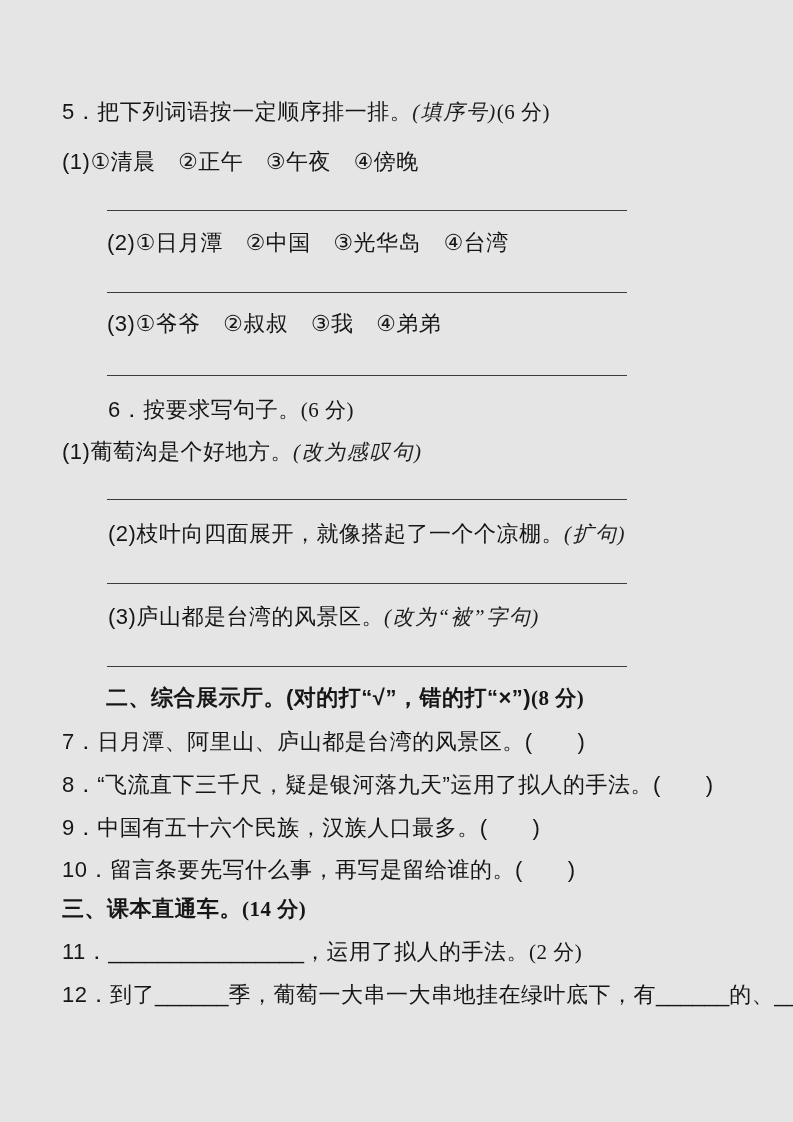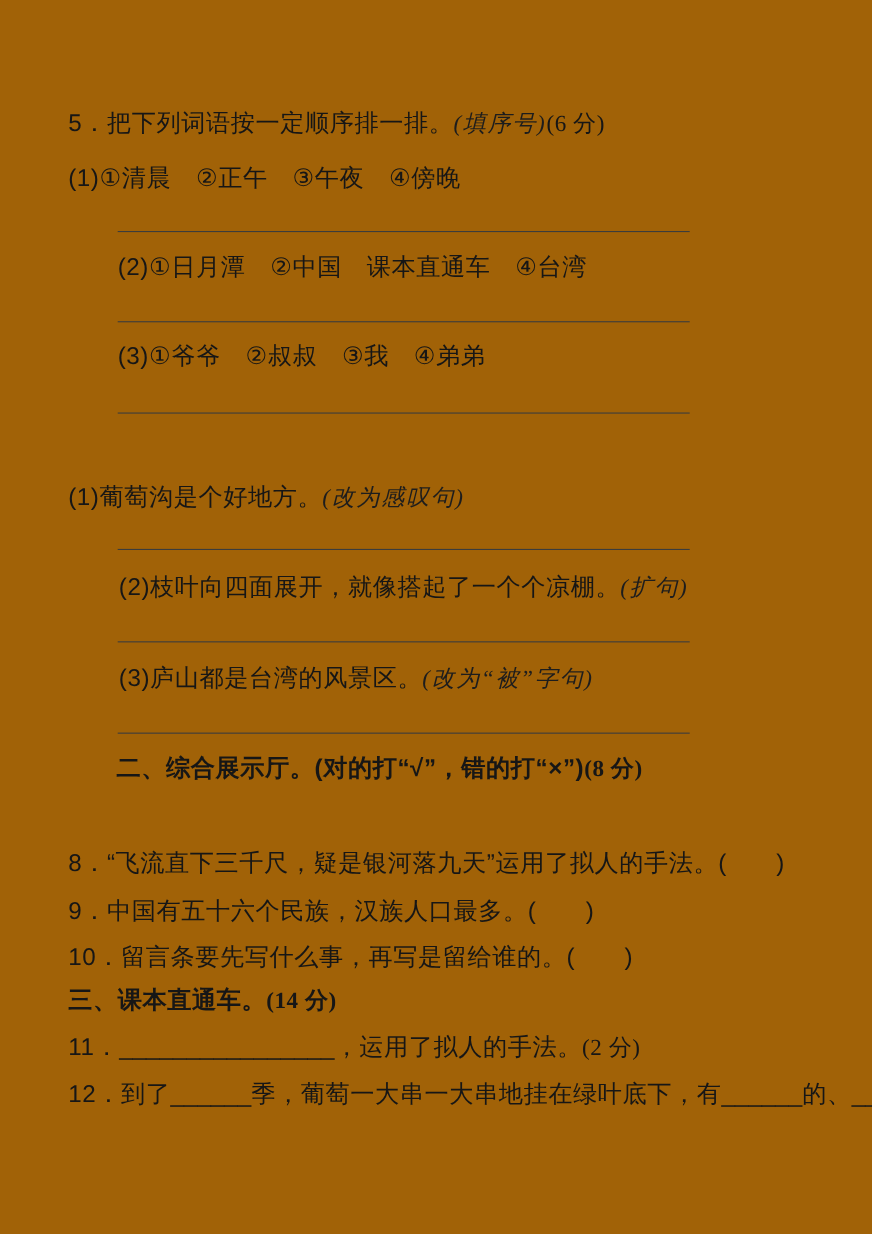--- a/index.html
+++ b/index.html
@@ -1,20 +1,20 @@
 <!DOCTYPE html>
 <html><head>
 <meta charset="utf-8">
 <style>
   html,body{margin:0;padding:0;background:#ffffff;}
   .page{
     position:relative;
     width:793px;
     height:1122px;
-    background:#a16207;
+    background:#e5e5e5;
     font-family:"Liberation Sans","DejaVu Sans",sans-serif;
     color:#161616;
     overflow:hidden;
   }
   .row{
     position:absolute;
     font-size:22px;
     line-height:28px;
     white-space:nowrap;
     letter-spacing:0.5px;
@@ -49,31 +49,34 @@
     <span>5．</span><span>把下列词语按一定顺序排一排。</span><span class="kai">(填序号)</span><span class="score">(6 分)</span>
   </div>
 
   <div class="row" style="left:62px;top:148px">
     <span>(1)</span><span>①清晨　②正午　③午夜　④傍晚</span>
   </div>
 
   <div class="answer-line" style="left:107px;top:210px;width:520px"></div>
 
   <div class="row" style="left:107px;top:229px">
-    <span>(2)</span><span>①日月潭　②中国　课本直通车　④台湾</span>
+    <span>(2)</span><span>①日月潭　②中国　③光华岛　④台湾</span>
   </div>
 
   <div class="answer-line" style="left:107px;top:292px;width:520px"></div>
 
   <div class="row" style="left:107px;top:310px">
     <span>(3)</span><span>①爷爷　②叔叔　③我　④弟弟</span>
   </div>
 
   <div class="answer-line" style="left:107px;top:375px;width:520px"></div>
 
+  <div class="row" style="left:108px;top:396px">
+    <span>6．</span><span>按要求写句子。</span><span class="score">(6 分)</span>
+  </div>
 
   <div class="row" style="left:62px;top:438px">
     <span>(1)</span><span>葡萄沟是个好地方。</span><span class="kai">(改为感叹句)</span>
   </div>
 
   <div class="answer-line" style="left:107px;top:499px;width:520px"></div>
 
   <div class="row" style="left:108px;top:520px">
     <span>(2)</span><span>枝叶向四面展开，就像搭起了一个个凉棚。</span><span class="kai">(扩句)</span>
   </div>
@@ -83,20 +86,23 @@
   <div class="row" style="left:108px;top:603px">
     <span>(3)</span><span>庐山都是台湾的风景区。</span><span class="kai">(改为“被”字句)</span>
   </div>
 
   <div class="answer-line" style="left:107px;top:666px;width:520px"></div>
 
   <div class="row bold" style="left:106px;top:684px">
     <span>二、综合展示厅。</span><span>(对的打“√”，错的打“×”)</span><span class="score">(8 分)</span>
   </div>
 
+  <div class="row" style="left:62px;top:728px">
+    <span>7．</span><span>日月潭、阿里山、庐山都是台湾的风景区。</span><span>(　　)</span>
+  </div>
 
   <div class="row" style="left:62px;top:771px">
     <span>8．</span><span>“飞流直下三千尺，疑是银河落九天”运用了拟人的手法。</span><span>(　　)</span>
   </div>
 
   <div class="row" style="left:62px;top:814px">
     <span>9．</span><span>中国有五十六个民族，汉族人口最多。</span><span>(　　)</span>
   </div>
 
   <div class="row" style="left:62px;top:856px">

